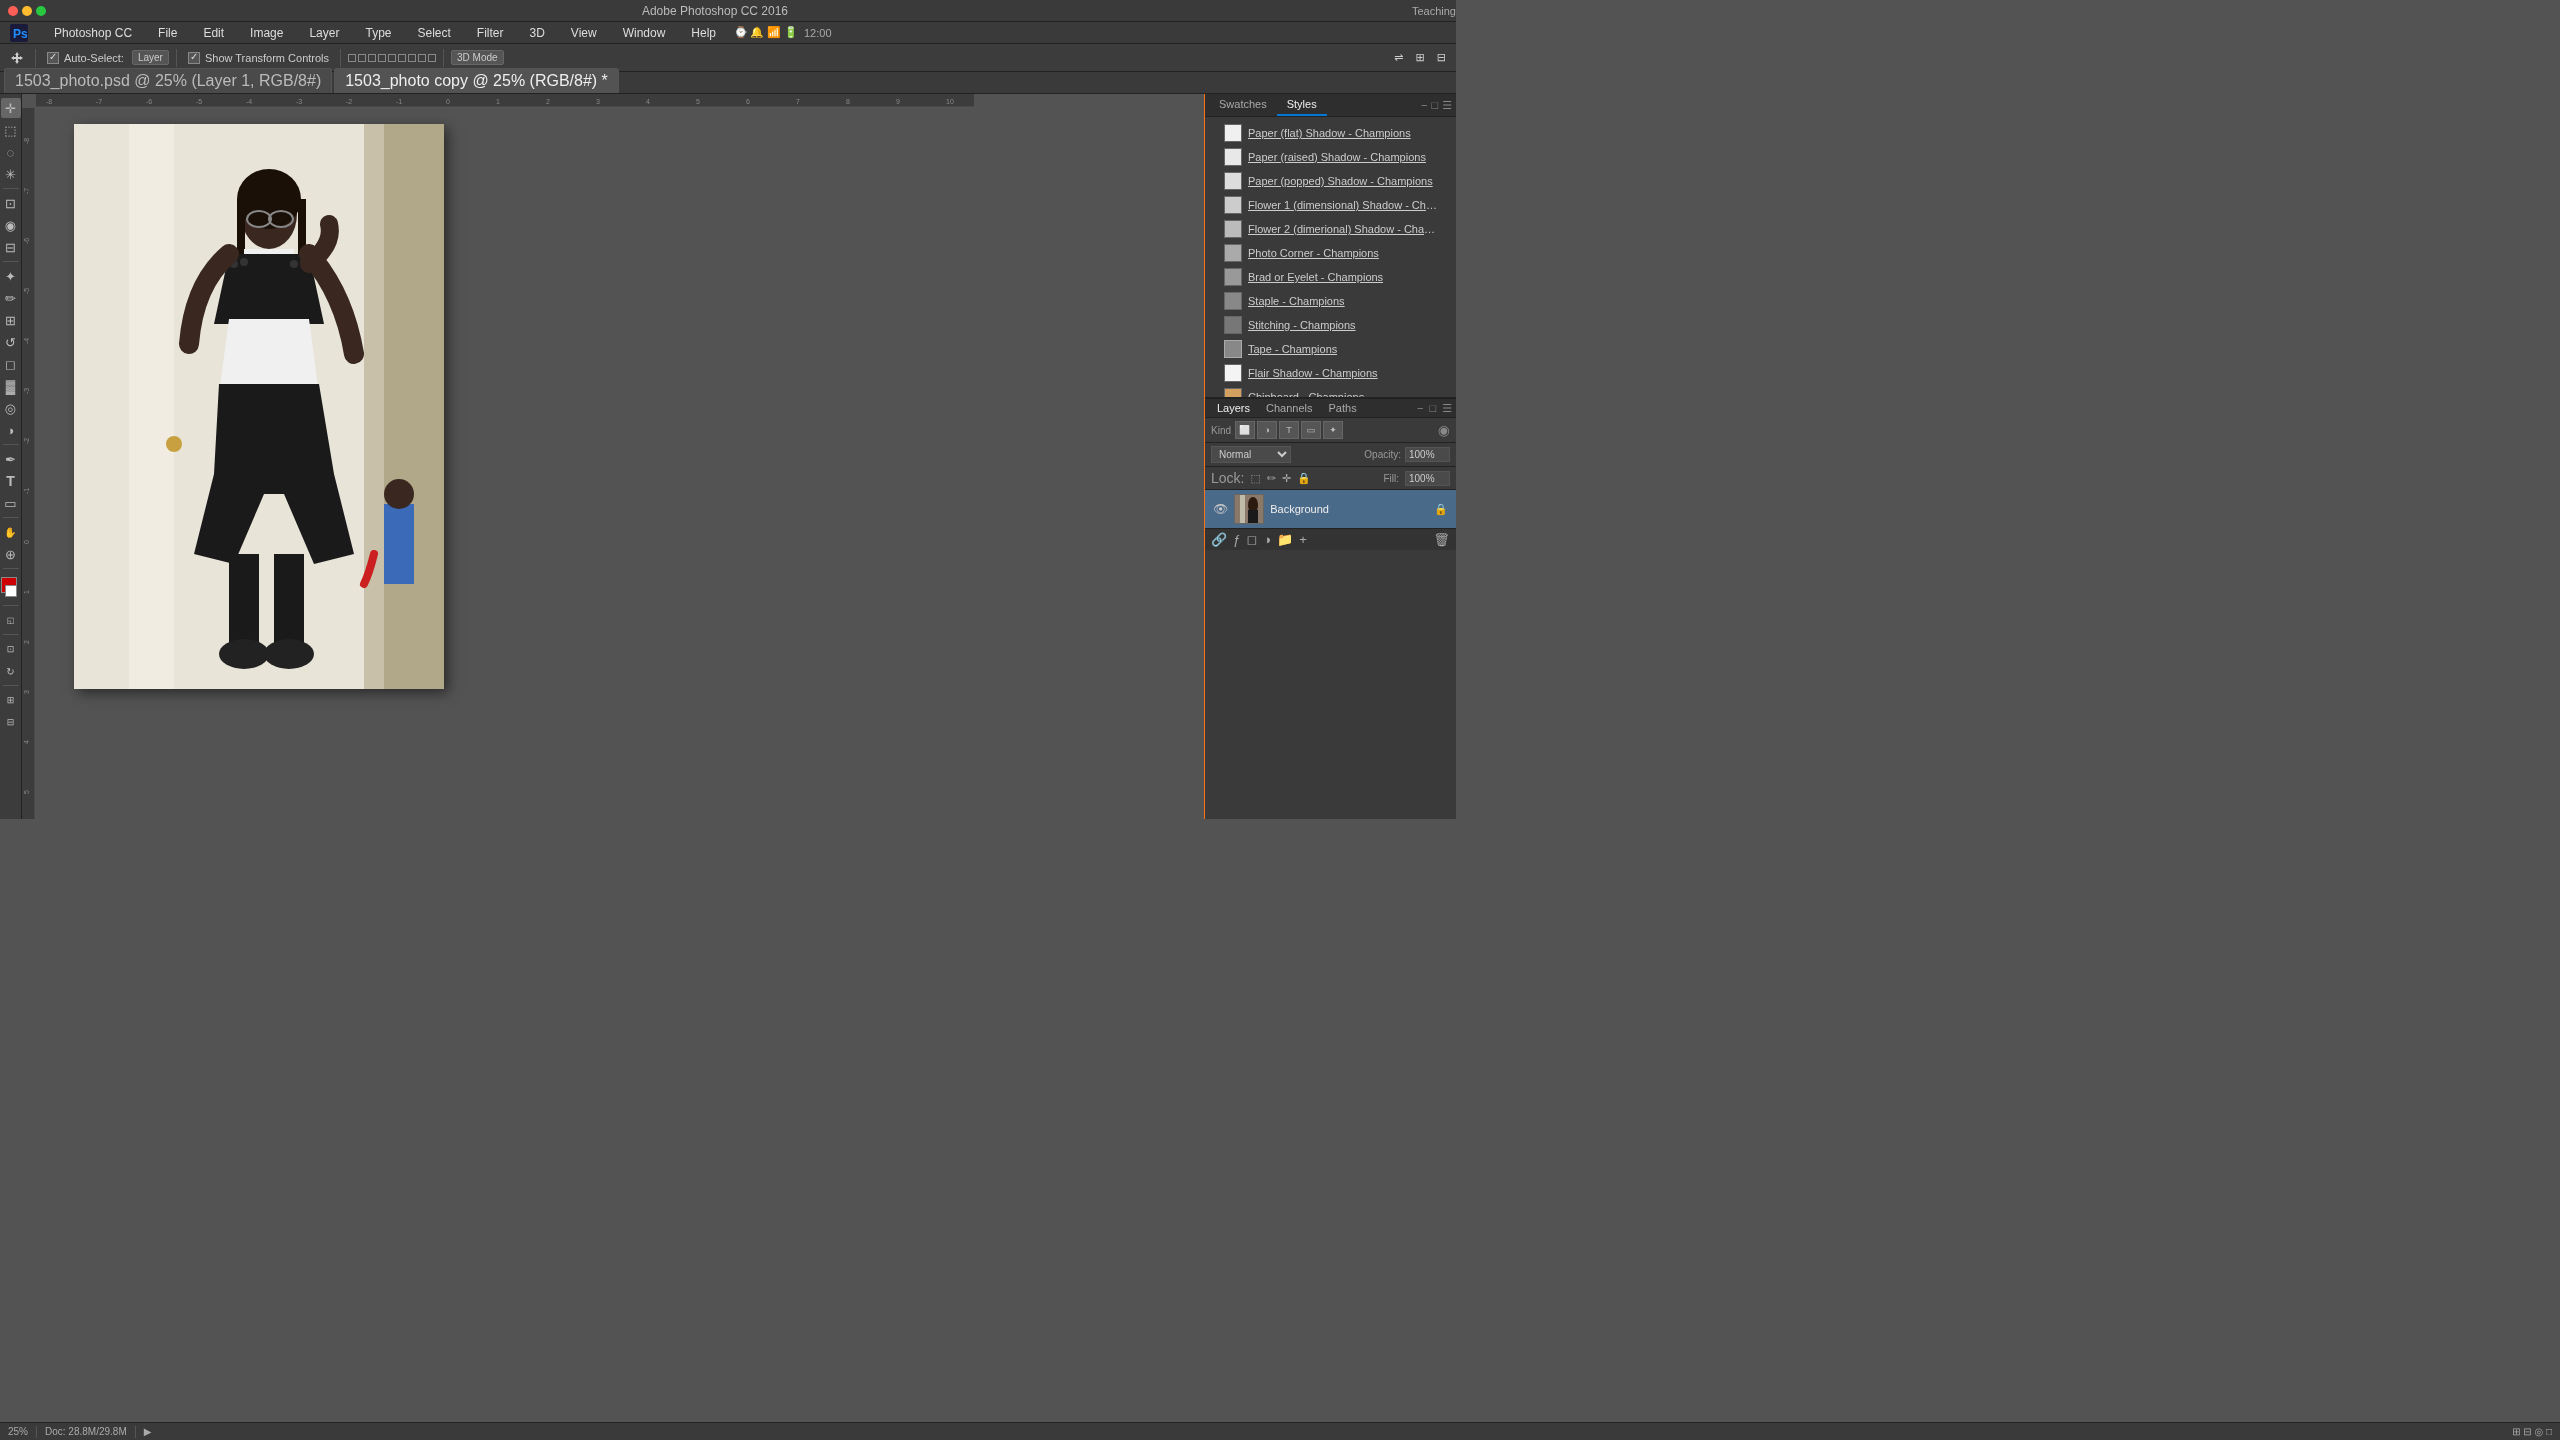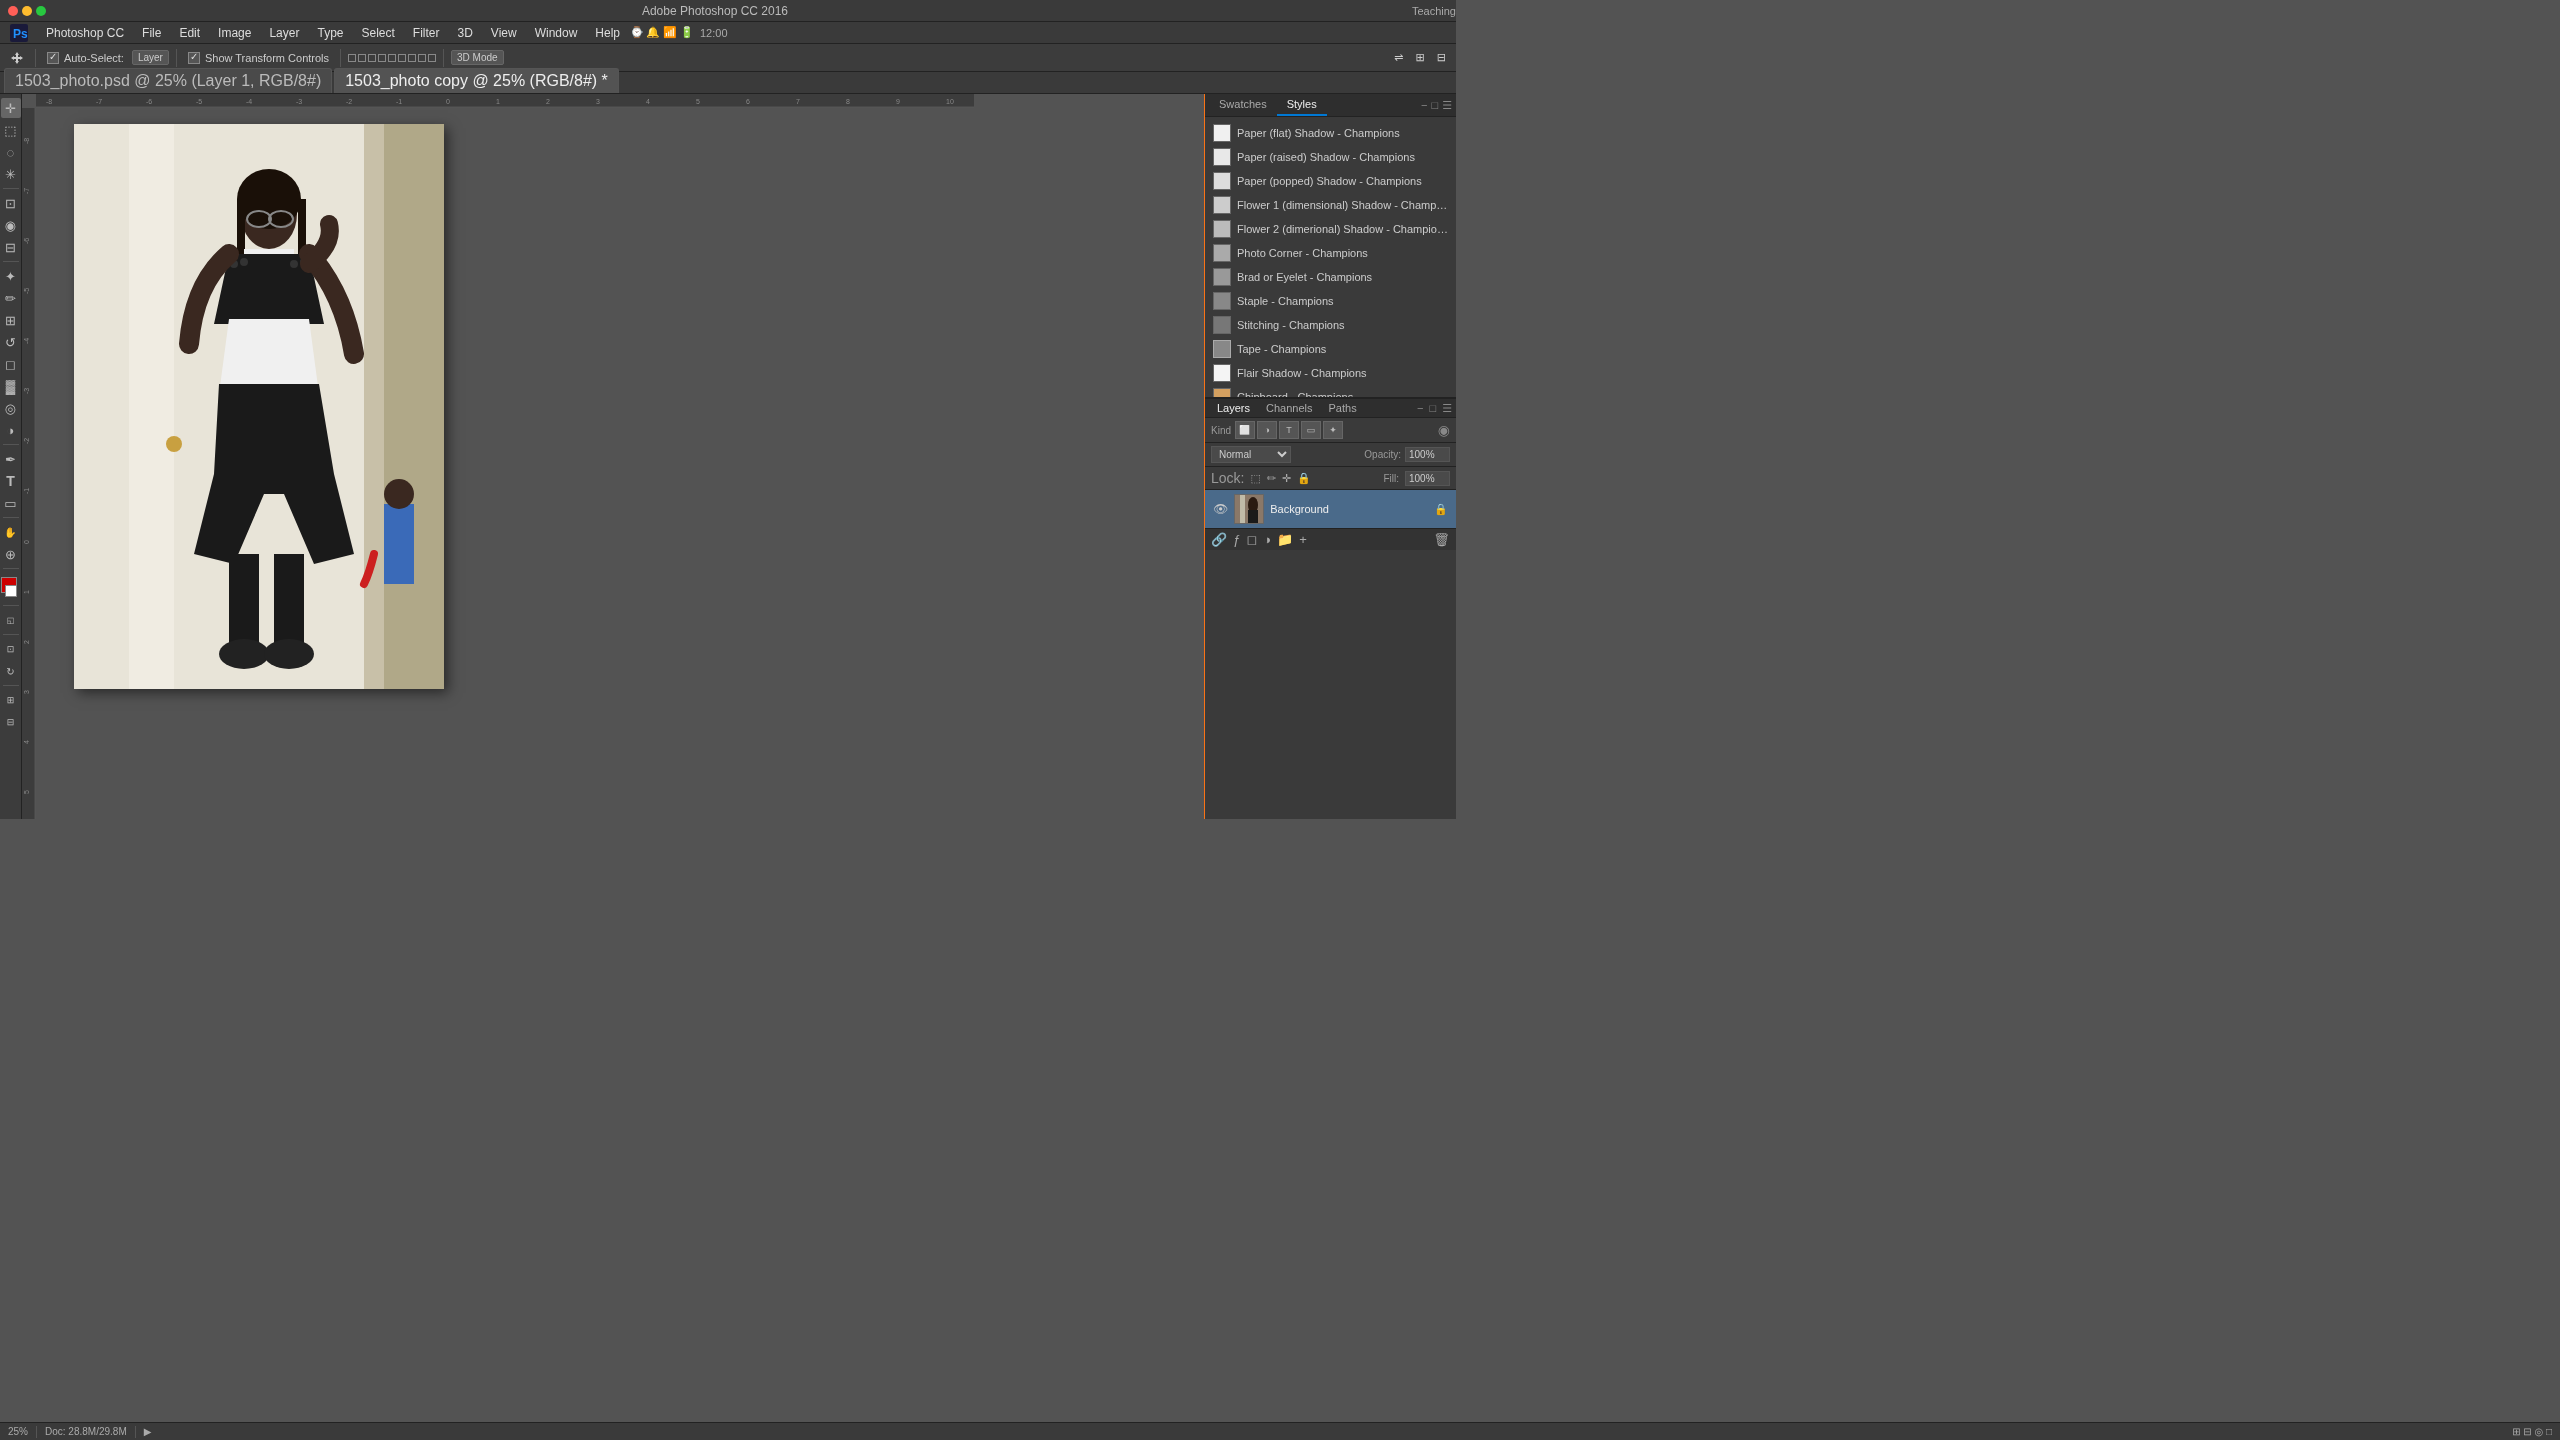--- a/index.html
+++ b/index.html
@@ -14,21 +14,21 @@
     }
 
     
     #menu-bar {
       width: 100%;
       height: 22px;
       background: #3a3a3a;
       display: flex;
       align-items: center;
       padding: 0 8px;
-      gap: 2px;
+      gap: 10px;
       border-bottom: 1px solid #222;
     }
     .menu-logo {
       width: 22px;
       height: 22px;
       display: flex;
       align-items: center;
       justify-content: center;
       margin-right: 6px;
     }
@@ -229,22 +229,23 @@
     }
     .panel-tab.active {
       color: #eee;
       border-bottom-color: #0078d4;
     }
 
     
     #styles-list {
       flex: 1;
       overflow-y: auto;
-      padding: 4px 0;
+      padding: 4px 11px;
       max-height: 280px;
+      text-decoration: underline;
     }
     .style-item {
       display: flex;
       align-items: center;
       padding: 3px 8px;
       gap: 6px;
       cursor: pointer;
     }
     .style-swatch {
       width: 18px;

